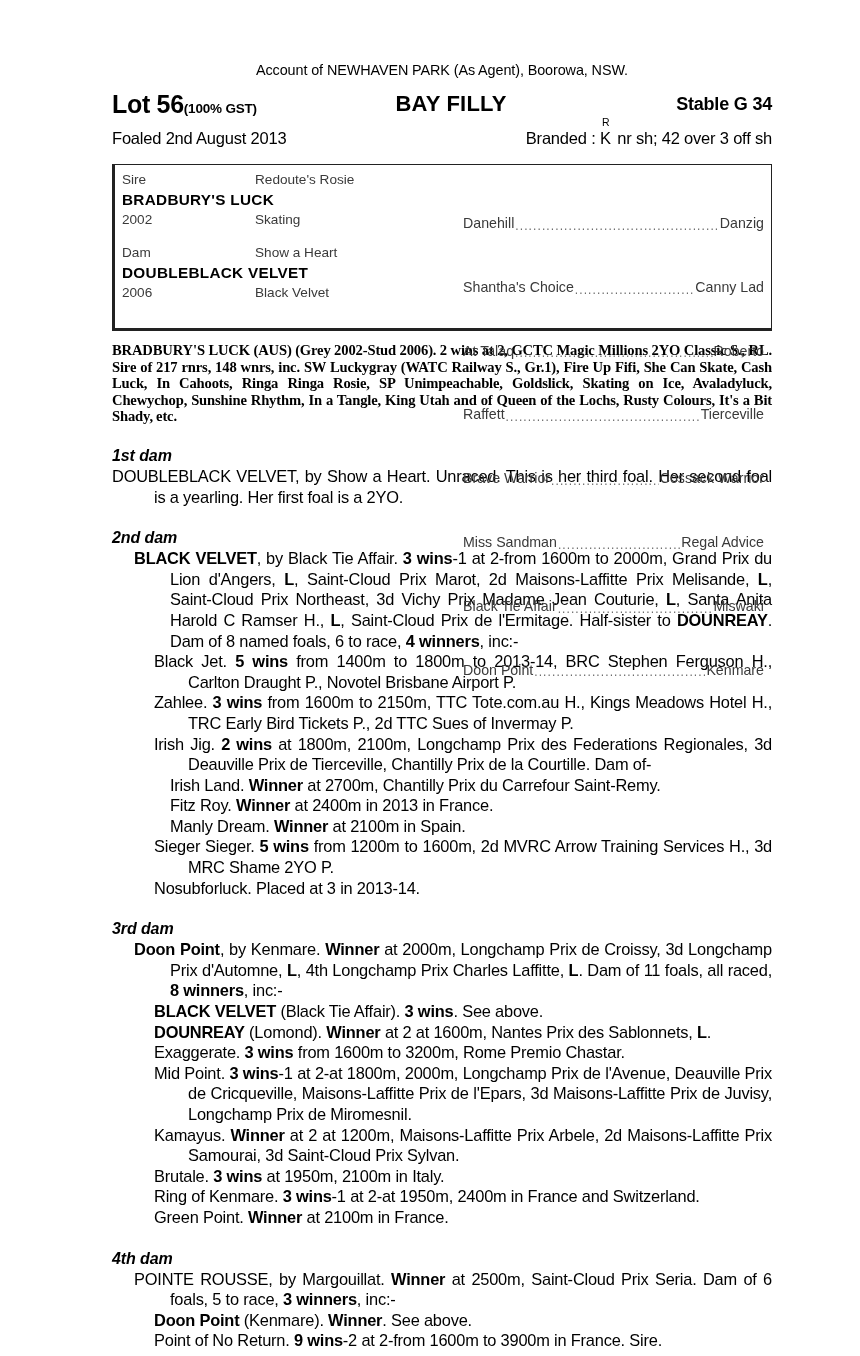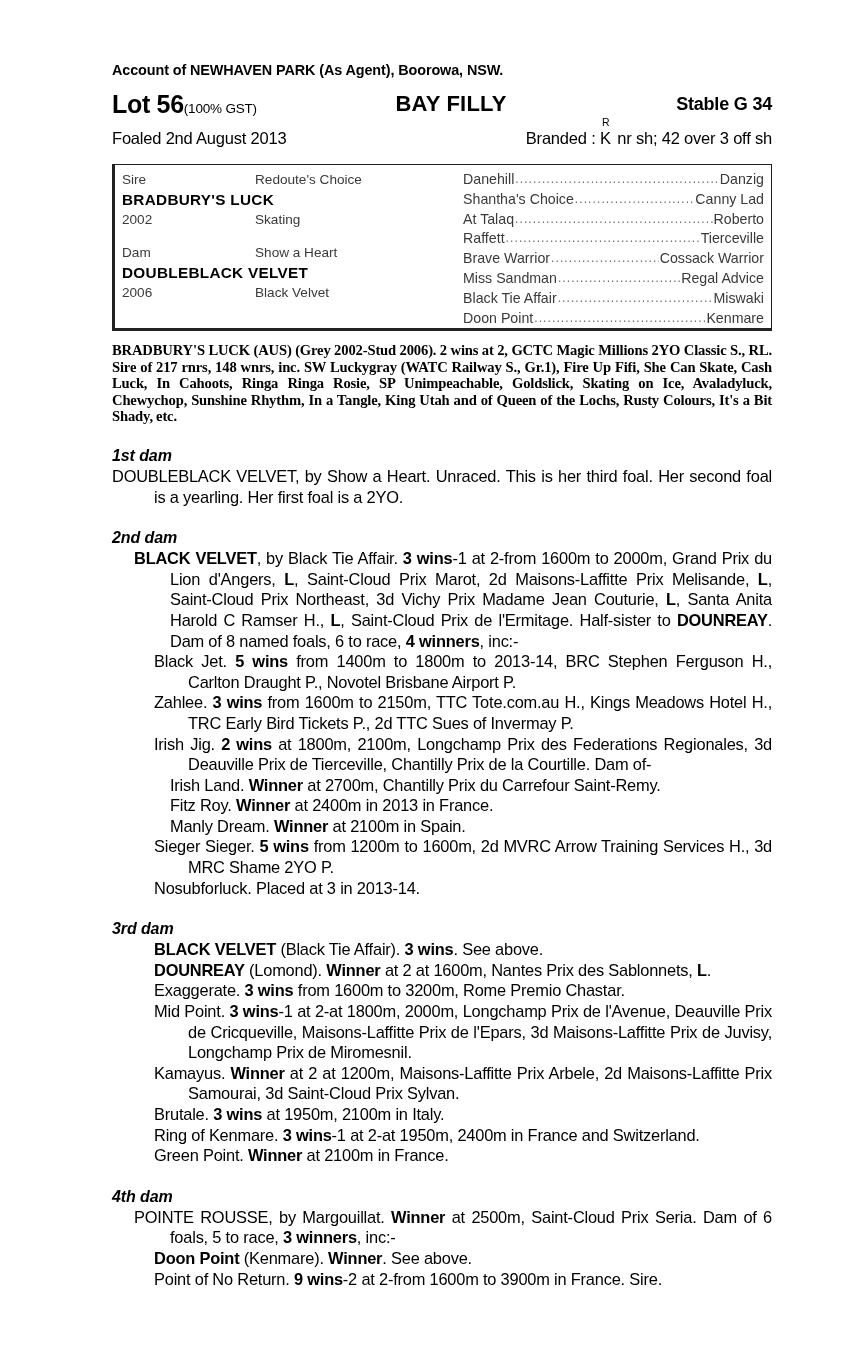--- a/index.html
+++ b/index.html
@@ -14,42 +14,42 @@
     position: relative;
     overflow: hidden;
   }
   .page {
     position: absolute;
     left: 112px; top: 0; width: 660px;
   }
 
   
   .account-line {
-    text-align: left;
-    font-weight: bold;
+    text-align: center;
+    font-weight: normal;
     font-size: 14.4px;
     letter-spacing: -0.1px;
     margin-top: 62px;
     white-space: nowrap;
   }
   .lot-row {
     position: relative;
     height: 34px;
     margin-top: 12px;
   }
   .lot-left {
     position: absolute; left: 0; top: 0;
     white-space: nowrap;
   }
   .lot-num {
     font-size: 25px; font-weight: bold;
     letter-spacing: -0.3px;
   }
   .gst {
-    font-size: 13.5px; font-weight: normal;
+    font-size: 13.5px; font-weight: bold;
     letter-spacing: -0.2px;
   }
   .sex-title {
     position: absolute; left: 0; right: 0; top: 1px;
     text-align: center;
     font-size: 22px; font-weight: bold;
     letter-spacing: 0.2px;
     margin-left: 18px;
   }
   .stable {
@@ -112,26 +112,27 @@
     line-height: 20.2px;
     white-space: nowrap;
   }
   .ped-l1 .pcol, .ped-l3 .pcol {
     display: inline-block;
   }
   .pcol-a { width: 133px; }
   .gap-row { height: 13px; }
   .ped-right-line {
     display: flex;
-    align-items: flex-start;
+    align-items: center;
     font-size: 14.2px;
     color: #3a3a3a;
     line-height: 19.8px;
     white-space: nowrap;
     overflow: hidden;
+    margin-top: 44px;
   }
   .ped-right-line .nm { flex: 0 0 auto; }
   .ped-right-line .dots {
     flex: 1 1 auto;
     overflow: hidden;
     white-space: nowrap;
     font-size: 12px;
     letter-spacing: 1.1px;
     color: #6a6a6a;
     margin: 0 1px;
@@ -189,21 +190,21 @@
   </div>
 
   <div class="foaled-row">
     <div class="foaled-left">Foaled 2nd August 2013</div>
     <div class="branded"><span>Branded : </span><span class="brand-stack"><span class="brand-sup">R</span><span>K</span></span><span> nr sh; 42 over 3 off sh</span></div>
   </div>
 
   <div class="ped-box">
     <div class="ped-grid">
       <div class="ped-left">
-        <div class="ped-l1"><span class="pcol pcol-a">Sire</span><span class="pcol">Redoute's Choice</span></div>
+        <div class="ped-l1"><span class="pcol pcol-a">Sire</span><span class="pcol">Redoute's Rosie</span></div>
         <div class="ped-l2">BRADBURY'S LUCK</div>
         <div class="ped-l3"><span class="pcol pcol-a">2002</span><span class="pcol">Skating</span></div>
         <div class="gap-row"></div>
         <div class="ped-l1"><span class="pcol pcol-a">Dam</span><span class="pcol">Show a Heart</span></div>
         <div class="ped-l2">DOUBLEBLACK VELVET</div>
         <div class="ped-l3"><span class="pcol pcol-a">2006</span><span class="pcol">Black Velvet</span></div>
       </div>
       <div class="ped-right" id="ped-right">
           <div class="ped-right-line">
             <span class="nm">Danehill</span>
@@ -261,20 +262,21 @@
       <div class="blk hang3">Zahlee. <b>3 wins</b> from 1600m to 2150m, TTC Tote.com.au H., Kings Meadows Hotel H., TRC Early Bird Tickets P., 2d TTC Sues of Invermay P.</div>
       <div class="blk hang3">Irish Jig. <b>2 wins</b> at 1800m, 2100m, Longchamp Prix des Federations Regionales, 3d Deauville Prix de Tierceville, Chantilly Prix de la Courtille. Dam of-</div>
       <div class="blk hang4">Irish Land. <b>Winner</b> at 2700m, Chantilly Prix du Carrefour Saint-Remy.</div>
       <div class="blk hang4">Fitz Roy. <b>Winner</b> at 2400m in 2013 in France.</div>
       <div class="blk hang4">Manly Dream. <b>Winner</b> at 2100m in Spain.</div>
       <div class="blk hang3">Sieger Sieger. <b>5 wins</b> from 1200m to 1600m, 2d MVRC Arrow Training Services H., 3d MRC Shame 2YO P.</div>
       <div class="blk hang3">Nosubforluck. Placed at 3 in 2013-14.</div>
     </div>
 
   <div class="dam-heading">3rd dam</div>
+  <div class="blk hang2" id="dam3-lead"><b>Doon Point</b>, by Kenmare. <b>Winner</b> at 2000m, Longchamp Prix de Croissy, 3d Longchamp Prix d'Automne, <b>L</b>, 4th Longchamp Prix Charles Laffitte, <b>L</b>. Dam of 11 foals, all raced, <b>8 winners</b>, inc:-</div>
   <div id="dam3-progeny">
       <div class="blk hang3"><b>BLACK VELVET</b> (Black Tie Affair). <b>3 wins</b>. See above.</div>
       <div class="blk hang3"><b>DOUNREAY</b> (Lomond). <b>Winner</b> at 2 at 1600m, Nantes Prix des Sablonnets, <b>L</b>.</div>
       <div class="blk hang3">Exaggerate. <b>3 wins</b> from 1600m to 3200m, Rome Premio Chastar.</div>
       <div class="blk hang3">Mid Point. <b>3 wins</b>-1 at 2-at 1800m, 2000m, Longchamp Prix de l'Avenue, Deauville Prix de Cricqueville, Maisons-Laffitte Prix de l'Epars, 3d Maisons-Laffitte Prix de Juvisy, Longchamp Prix de Miromesnil.</div>
       <div class="blk hang3">Kamayus. <b>Winner</b> at 2 at 1200m, Maisons-Laffitte Prix Arbele, 2d Maisons-Laffitte Prix Samourai, 3d Saint-Cloud Prix Sylvan.</div>
       <div class="blk hang3">Brutale. <b>3 wins</b> at 1950m, 2100m in Italy.</div>
       <div class="blk hang3">Ring of Kenmare. <b>3 wins</b>-1 at 2-at 1950m, 2400m in France and Switzerland.</div>
       <div class="blk hang3">Green Point. <b>Winner</b> at 2100m in France.</div>
     </div>

